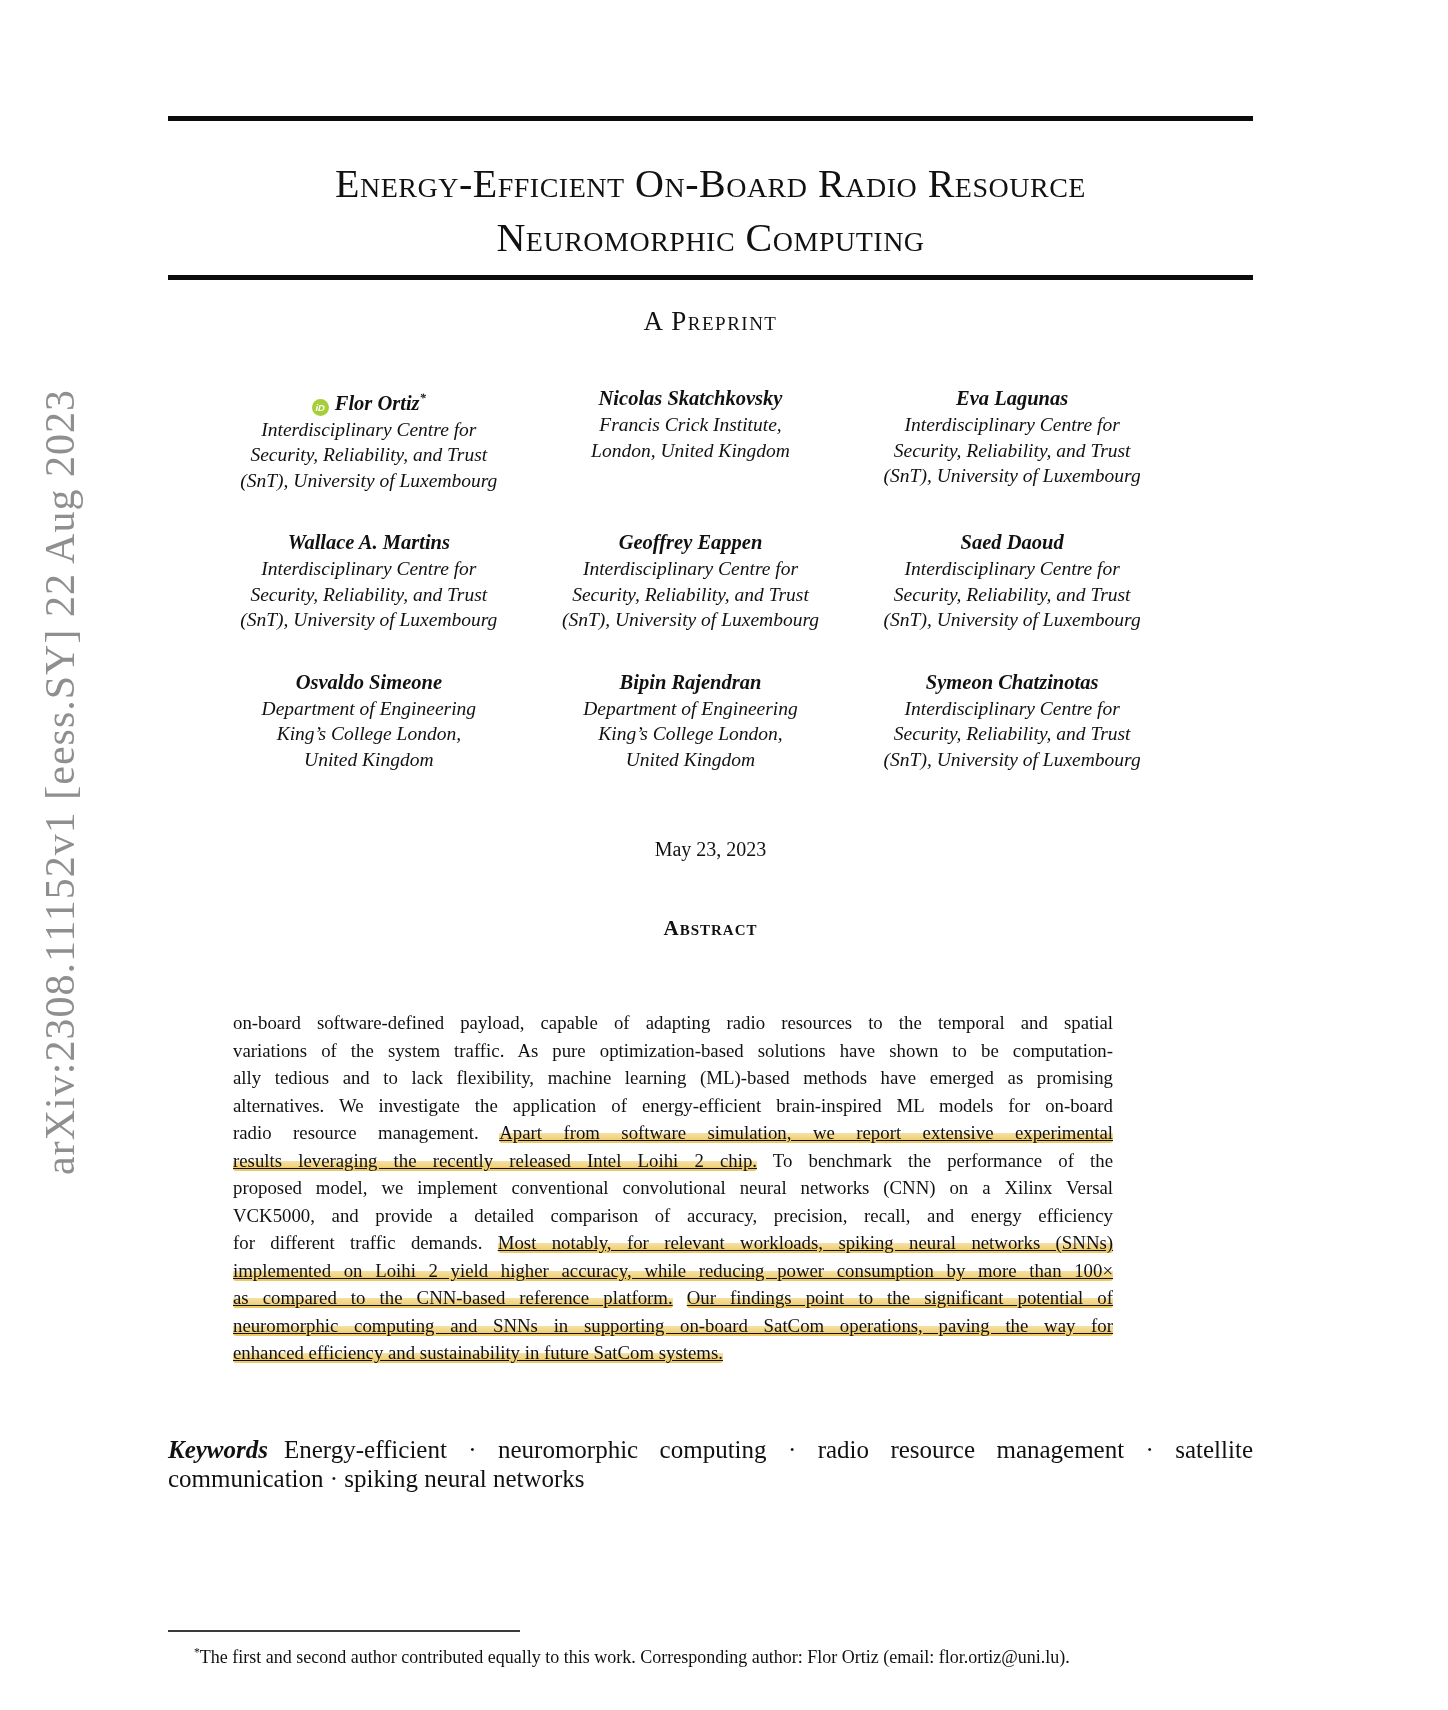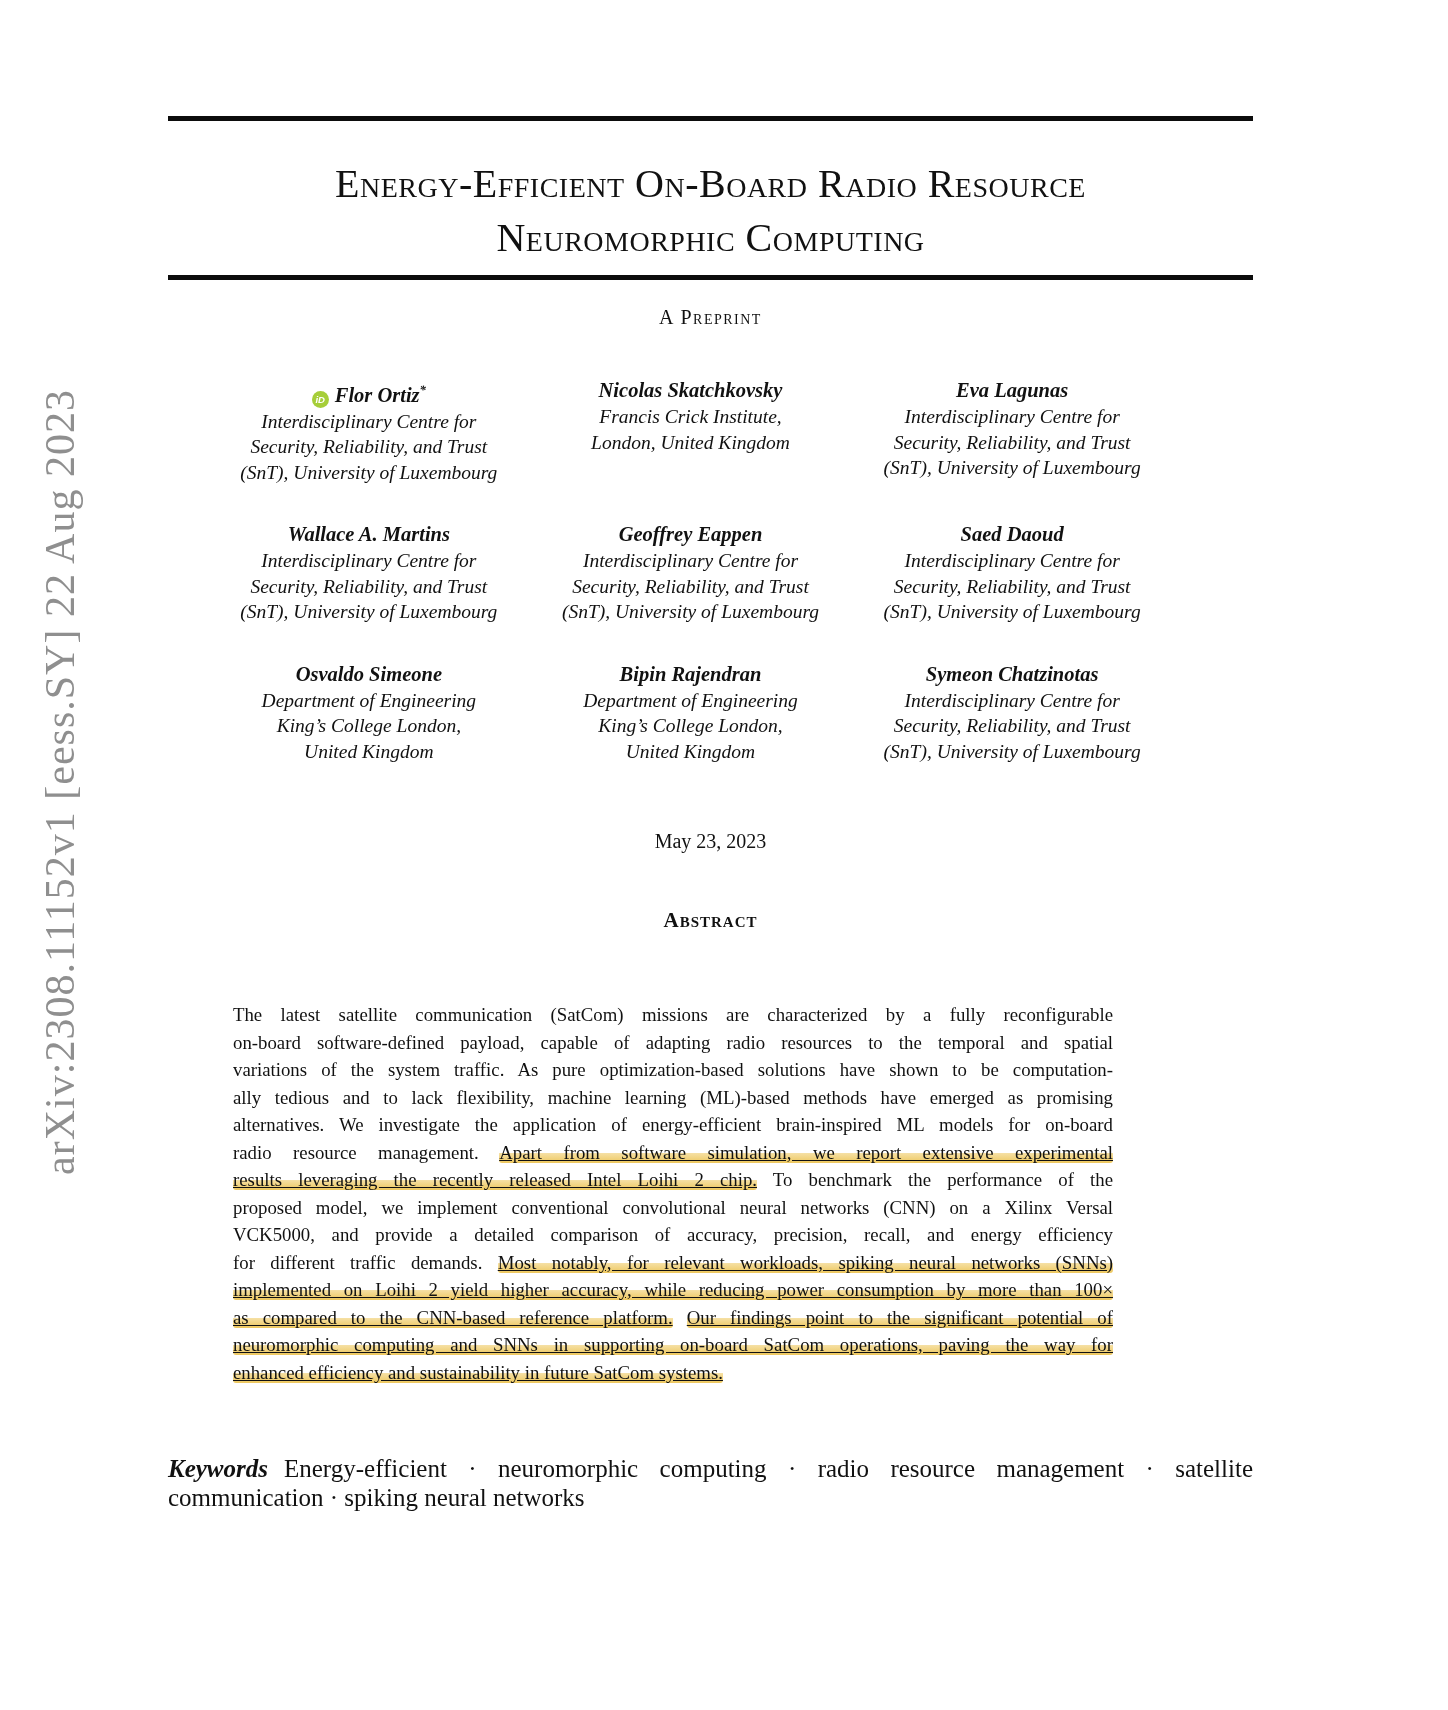--- a/index.html
+++ b/index.html
@@ -34,21 +34,21 @@
     font-variant: small-caps;
     font-size: 40px;
     line-height: 54px;
     letter-spacing: 0.5px;
     font-weight: normal;
   }
   .preprint {
     margin-top: 26px;
     text-align: center;
     font-variant: small-caps;
-    font-size: 20px;
+    font-size: 27px;
     letter-spacing: 1.5px;
   }
   .authors {
     margin-top: 48px;
     display: grid;
     grid-template-columns: 1fr 1fr 1fr;
     row-gap: 36px;
     padding-left: 40px;
     padding-right: 80px;
     font-style: italic;
@@ -168,21 +168,20 @@
           <div>Security, Reliability, and Trust</div>
           <div>(SnT), University of Luxembourg</div>
         </div>
       </div>
 
     <div class="date">May 23, 2023</div>
 
     <div class="abs-head">Abstract</div>
 
     <div class="abstract">
-        <div class="abs-line"><span>The latest satellite communication (SatCom) missions are characterized by a fully reconfigurable</span></div>
         <div class="abs-line"><span>on-board software-defined payload, capable of adapting radio resources to the temporal and spatial</span></div>
         <div class="abs-line"><span>variations of the system traffic. As pure optimization-based solutions have shown to be computation-</span></div>
         <div class="abs-line"><span>ally tedious and to lack flexibility, machine learning (ML)-based methods have emerged as promising</span></div>
         <div class="abs-line"><span>alternatives. We investigate the application of energy-efficient brain-inspired ML models for on-board</span></div>
         <div class="abs-line"><span>radio resource management.  </span><span class="hl">Apart from software simulation, we report extensive experimental</span></div>
         <div class="abs-line"><span class="hl">results leveraging the recently released Intel Loihi 2 chip.</span><span>  To benchmark the performance of the</span></div>
         <div class="abs-line"><span>proposed model, we implement conventional convolutional neural networks (CNN) on a Xilinx Versal</span></div>
         <div class="abs-line"><span>VCK5000, and provide a detailed comparison of accuracy, precision, recall, and energy efficiency</span></div>
         <div class="abs-line"><span>for different traffic demands. </span><span class="hl">Most notably, for relevant workloads, spiking neural networks (SNNs)</span></div>
         <div class="abs-line"><span class="hl">implemented on Loihi 2 yield higher accuracy, while reducing power consumption by more than 100×</span></div>
@@ -190,14 +189,18 @@
         <div class="abs-line"><span class="hl">neuromorphic computing and SNNs in supporting on-board SatCom operations, paving the way for</span></div>
         <div class="abs-line last"><span class="hl">enhanced efficiency and sustainability in future SatCom systems.</span></div>
       </div>
 
     <div class="keywords">
       <span class="kw-label">Keywords</span><span>Energy-efficient · neuromorphic computing · radio resource management · satellite communication · spiking neural networks</span>
     </div>
 
   </div>
 
+  <div class="footnote">
+    <div class="frule"></div>
+    <div class="ftext"><sup>*</sup><span>The first and second author contributed equally to this work. Corresponding author: Flor Ortiz (email: flor.ortiz@uni.lu).</span></div>
+  </div>
 
 </div>
 
 </body></html>

